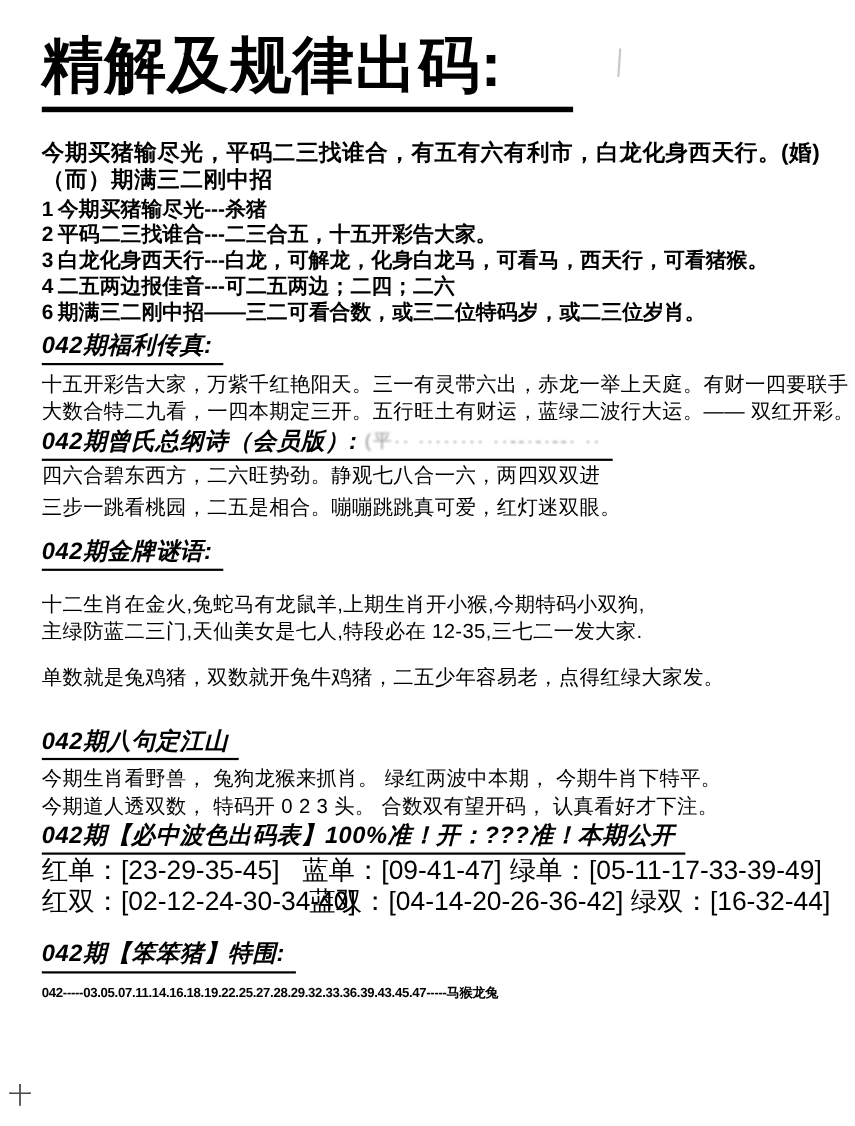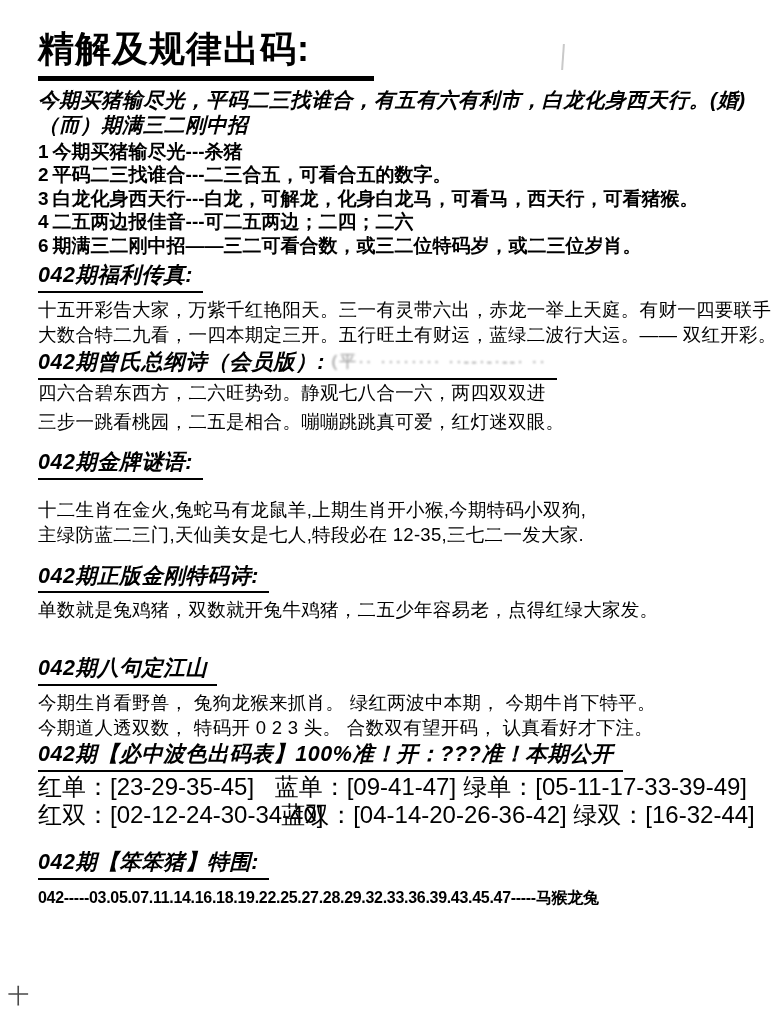--- a/index.html
+++ b/index.html
@@ -6,36 +6,35 @@
   html,body { background:#ffffff; }
   body {
     width:777px; height:1024px; overflow:hidden; position:relative;
     font-family:"Liberation Sans","DejaVu Sans",sans-serif;
     color:#000;
   }
   .page { padding:30px 8px 0 38px; position:relative; }
 
   .doc-title {
     display:inline-block;
-    font-size:36px; font-weight:bold; letter-spacing:1px;
+    font-size:56px; font-weight:bold; letter-spacing:1px;
     line-height:1.05;
     border-bottom:5px solid #000;
     padding:0 64px 8px 0;
   }
   .title-tick {
     position:absolute; left:562px; top:44px;
     width:2px; height:26px; background:#c9c9c9;
     transform:rotate(4deg);
   }
 
   .intro {
-    margin-top:6px;
+    margin-top:24px;
     font-size:20.5px; font-weight:bold; line-height:25px;
     letter-spacing:0.5px;
-    font-style:italic;
   }
 
   .items { margin-top:3px; }
   .item { font-size:19px; line-height:23.5px; white-space:nowrap; }
   .item .num { font-weight:bold; padding-right:4px; }
   .item .lead { font-weight:bold; }
   .item .rest { font-weight:600; }
 
   .sec-header {
     display:inline-block;
@@ -63,41 +62,41 @@
   .sec-benben { margin-top:22px; }
   .sec-gap-body { margin-top:4px; }
 
   .bose-row { font-size:24px; line-height:26px; white-space:nowrap; margin-top:2px; }
   .bose-cell { display:inline-block; }
   .r1c1 { width:230px; } .r1c2 { width:182px; }
   .r2c1 { width:234px; } .r2c2 { width:288px;text-align:right; }
 
   .numline {
     margin-top:5px;
-    font-size:16px; line-height:25px; letter-spacing:-0.3px;
+    font-size:12px; line-height:25px; letter-spacing:-0.3px;
     white-space:nowrap; font-weight:600;
   }
   .corner-mark {
     position:absolute; left:8px; top:982px;
     font-size:21px; color:#4a4a4a;
   }
 </style>
 </head>
 <body>
 
 <div class="page">
 
   <span class="title-tick"></span>
   <h1 class="doc-title">精解及规律出码:</h1>
 
   <p class="intro">今期买猪输尽光，平码二三找谁合，有五有六有利市，白龙化身西天行。(婚)（而）期满三二刚中招</p>
 
   <div class="items">
     <p class="item"><span class="num">1</span><span class="lead">今期买猪输尽光</span><span class="rest">---杀猪</span></p>
-    <p class="item"><span class="num">2</span><span class="lead">平码二三找谁合</span><span class="rest">---二三合五，可看合五的数字。</span></p>
+    <p class="item"><span class="num">2</span><span class="lead">平码二三找谁合</span><span class="rest">---二三合五，十五开彩告大家。</span></p>
     <p class="item"><span class="num">3</span><span class="lead">白龙化身西天行</span><span class="rest">---白龙，可解龙，化身白龙马，可看马，西天行，可看猪猴。</span></p>
     <p class="item"><span class="num">4</span><span class="lead">二五两边报佳音</span><span class="rest">---可二五两边；二四；二六</span></p>
     <p class="item"><span class="num">6</span><span class="lead">期满三二刚中招</span><span class="rest">——三二可看合数，或三二位特码岁，或二三位岁肖。</span></p>
   </div>
 
   <div class="sec-fuli">
     <h2 class="sec-header">042期福利传真:</h2>
     <p class="body-line sec-gap-body">十五开彩告大家，万紫千红艳阳天。三一有灵带六出，赤龙一举上天庭。有财一四要联手，</p>
     <p class="body-line">大数合特二九看，一四本期定三开。五行旺土有财运，蓝绿二波行大运。—— 双红开彩。</p>
   </div>
@@ -111,21 +110,20 @@
   <div class="sec-mi">
     <h2 class="sec-header">042期金牌谜语:</h2>
   </div>
 
   <div class="sec-jizhun">
     <p class="body-line sec-gap-body">十二生肖在金火,兔蛇马有龙鼠羊,上期生肖开小猴,今期特码小双狗,</p>
     <p class="body-line">主绿防蓝二三门,天仙美女是七人,特段必在 12-35,三七二一发大家.</p>
   </div>
 
   <div class="sec-jingang">
-    <h2 class="sec-header">042期正版金刚特码诗:</h2>
     <p class="body-line sec-gap-body">单数就是兔鸡猪，双数就开兔牛鸡猪，二五少年容易老，点得红绿大家发。</p>
   </div>
 
   <div class="sec-baju">
     <h2 class="sec-header">042期八句定江山</h2>
     <p class="body-line sec-gap-body">今期生肖看野兽， 兔狗龙猴来抓肖。 绿红两波中本期， 今期牛肖下特平。</p>
     <p class="body-line">今期道人透双数， 特码开 0 2 3 头。 合数双有望开码， 认真看好才下注。</p>
   </div>
 
   <div class="sec-bose">

